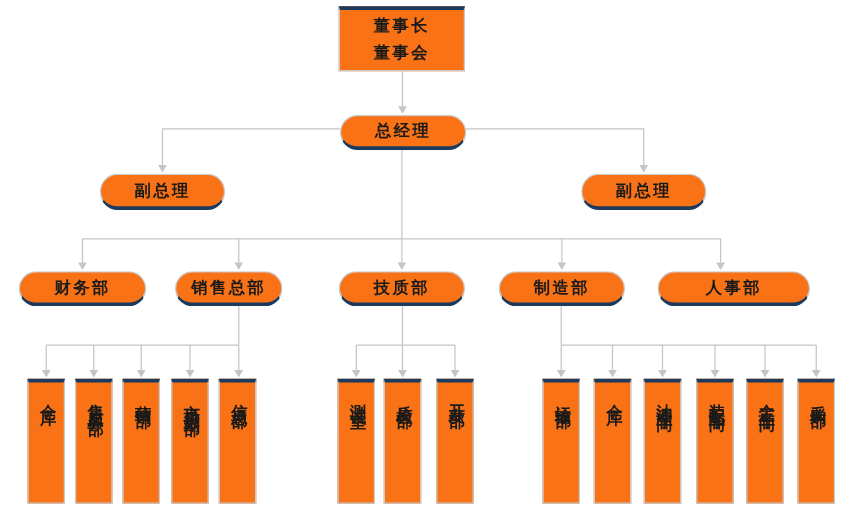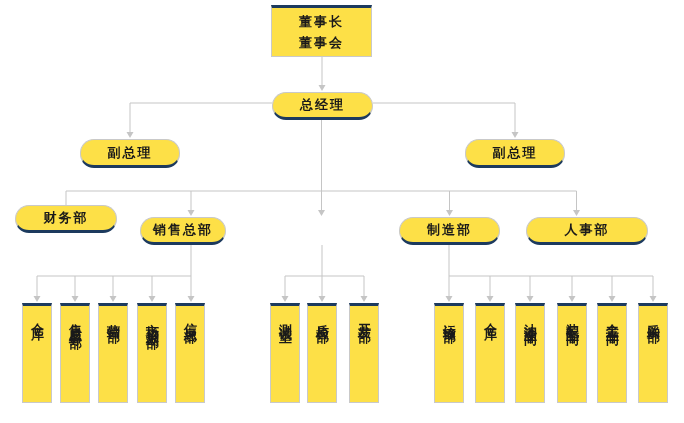--- a/index.html
+++ b/index.html
@@ -16,21 +16,21 @@
     position:relative;
     width:684px;height:423px;
     background:var(--background);
     overflow:hidden;
   }
   svg.connectors{position:absolute;left:0;top:0;width:684px;height:423px;}
   svg.connectors path{stroke:var(--line);stroke-width:1;fill:none;}
   svg.connectors polygon{fill:var(--line);stroke:none;}
   .node{
     position:absolute;
-    background:#fde047;
+    background:#f97316;
     border:1px solid var(--box-border);
     display:flex;align-items:center;justify-content:center;
     font-size:13px;font-weight:bold;
     letter-spacing:2px;
     text-align:center;
   }
   .accent-top{border-top:3px solid var(--accent);}
   .accent-bottom{border-bottom:3px solid var(--accent);border-radius:14px;}
   .two-line{flex-direction:column;line-height:21px;}
   .vnode{
@@ -120,25 +120,28 @@
     <span>总经理</span>
   </div>
 
   <div class="node accent-bottom" style="left:80px;top:139px;width:100px;height:29px;">
     <span>副总理</span>
   </div>
   <div class="node accent-bottom" style="left:465px;top:139px;width:100px;height:29px;">
     <span>副总理</span>
   </div>
 
-  <div class="node accent-bottom" style="left:15px;top:205px;width:102px;height:28px;">
+  <div class="node accent-bottom" style="left:15px;top:217px;width:102px;height:28px;">
     <span>财务部</span>
   </div>
   <div class="node accent-bottom" style="left:140px;top:217px;width:86px;height:28px;">
     <span>销售总部</span>
+  </div>
+  <div class="node accent-bottom" style="left:271px;top:217px;width:101px;height:28px;">
+    <span>技质部</span>
   </div>
   <div class="node accent-bottom" style="left:399px;top:217px;width:101px;height:28px;font-family:Liberation Serif, serif;">
     <span>制造部</span>
   </div>
   <div class="node accent-bottom" style="left:526px;top:217px;width:122px;height:28px;">
     <span>人事部</span>
   </div>
 
   <div class="node accent-top vnode" style="left:22px;">
     <span class="vtext">仓库</span>

